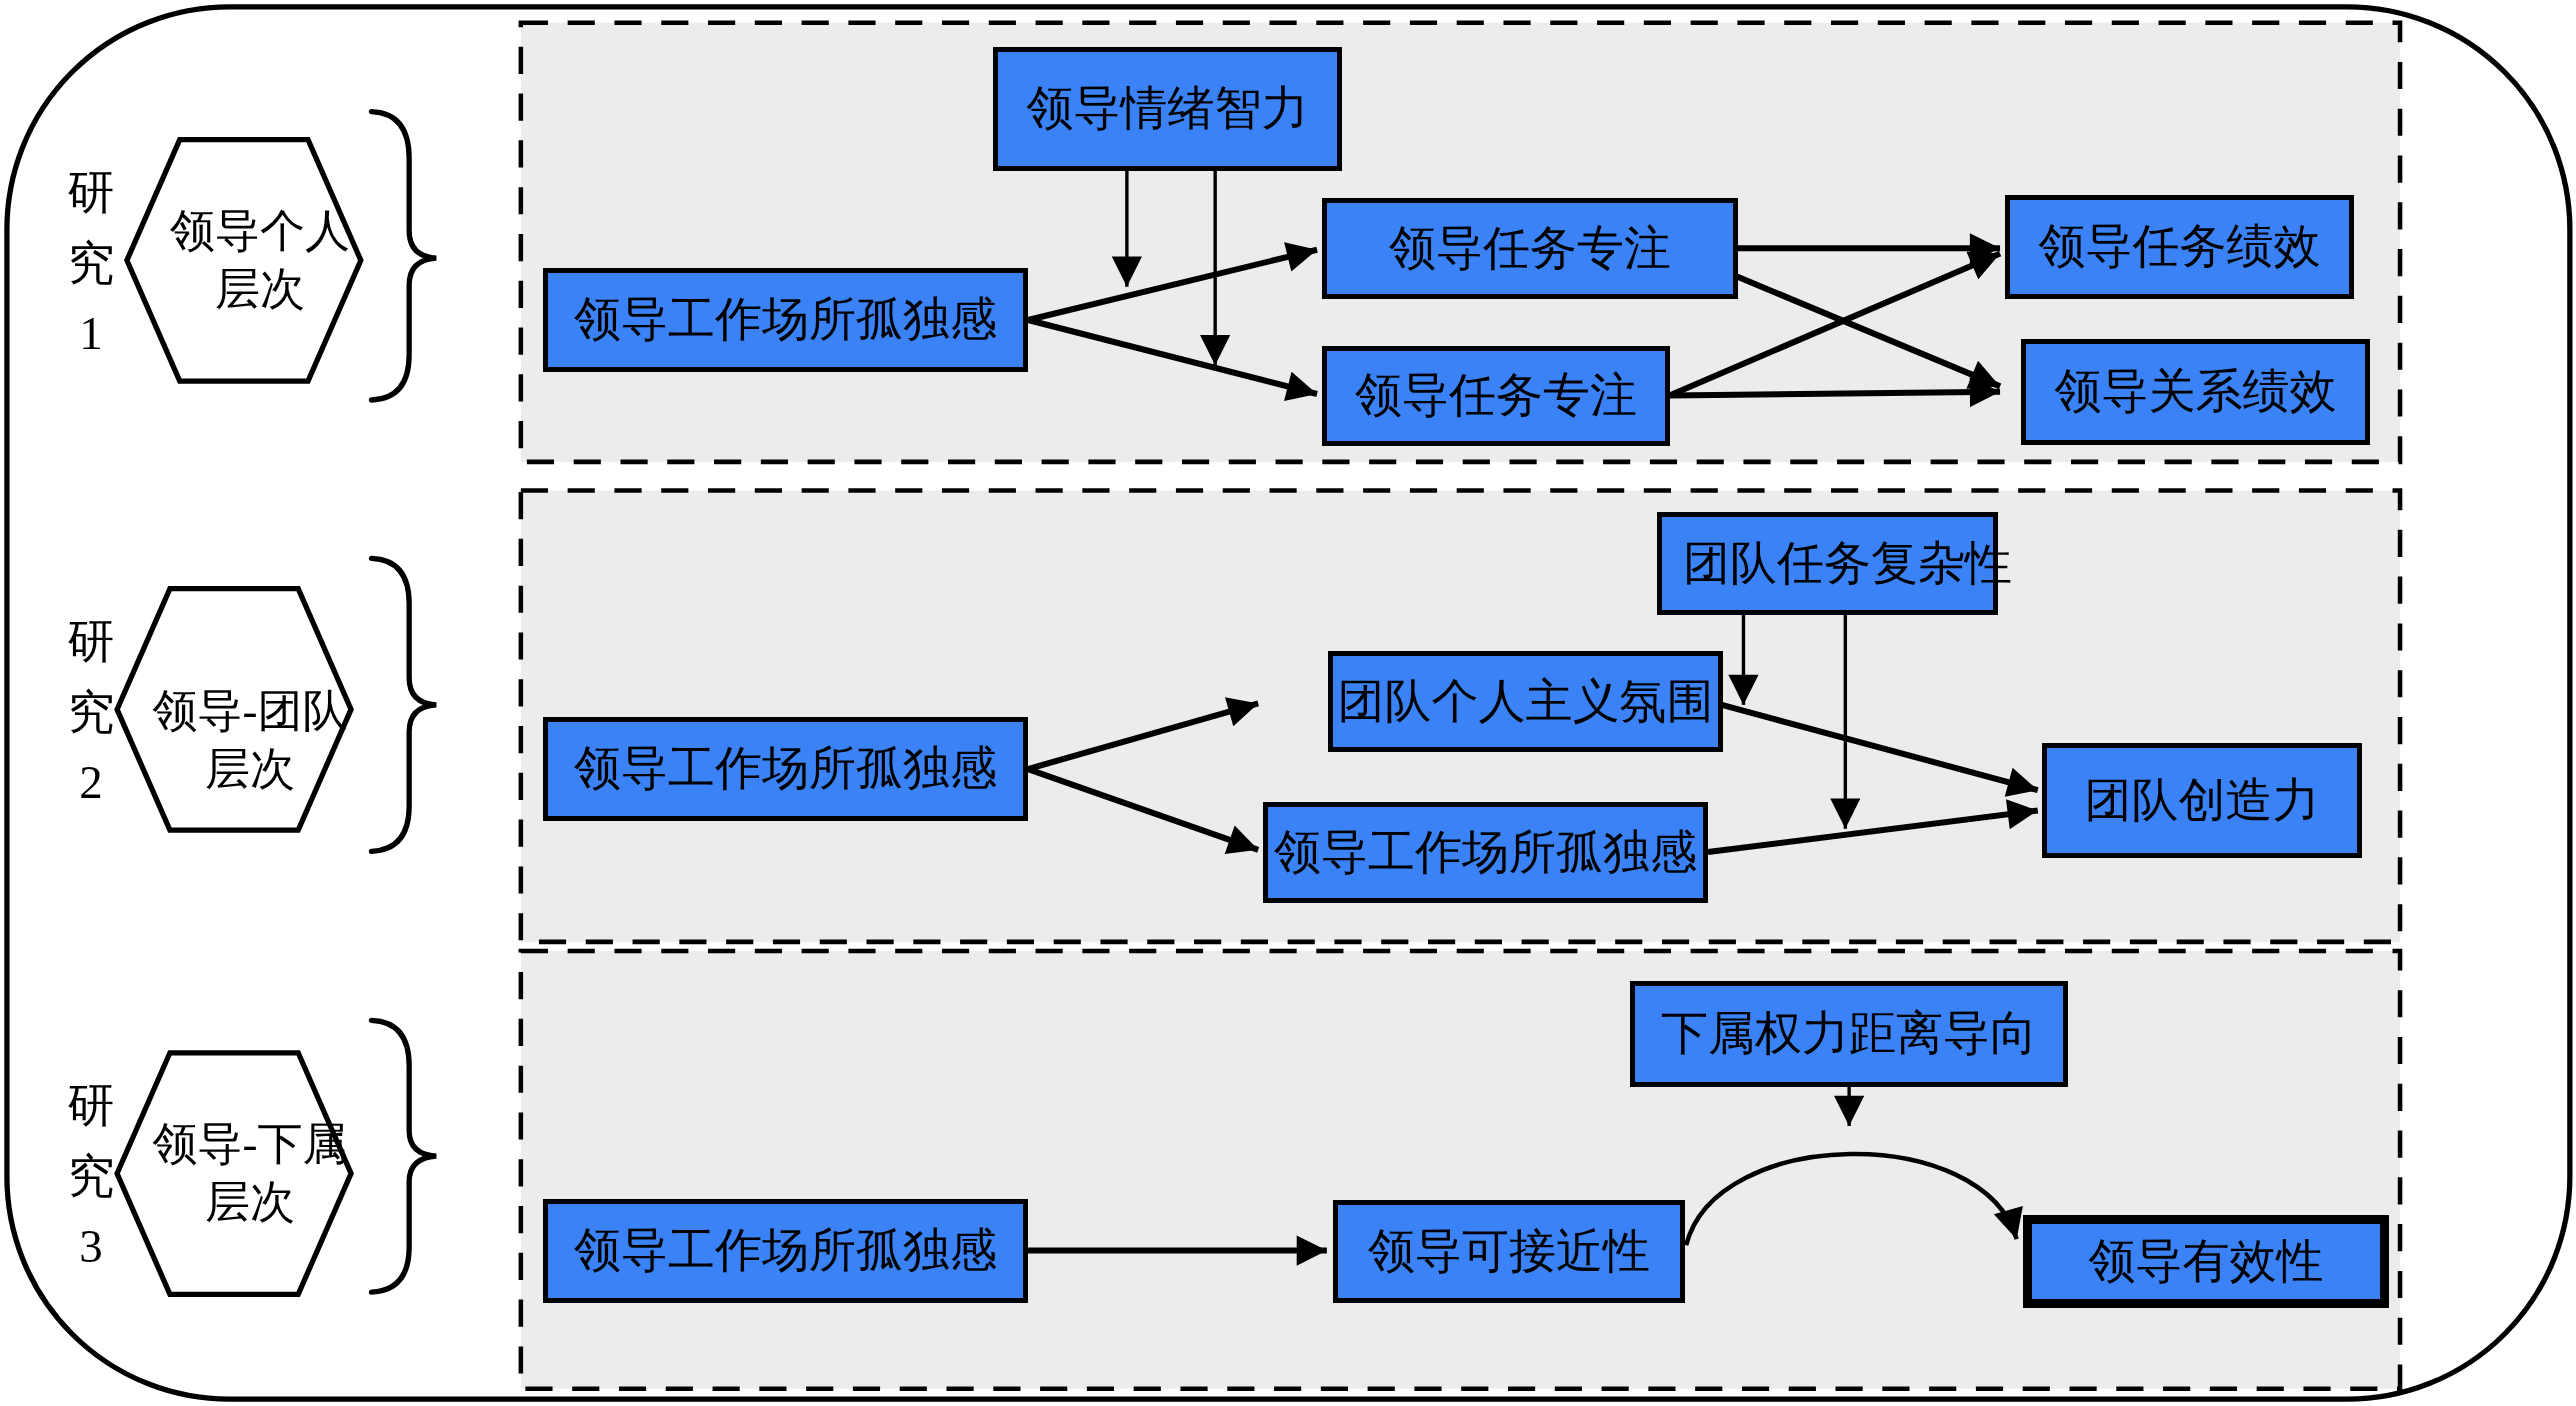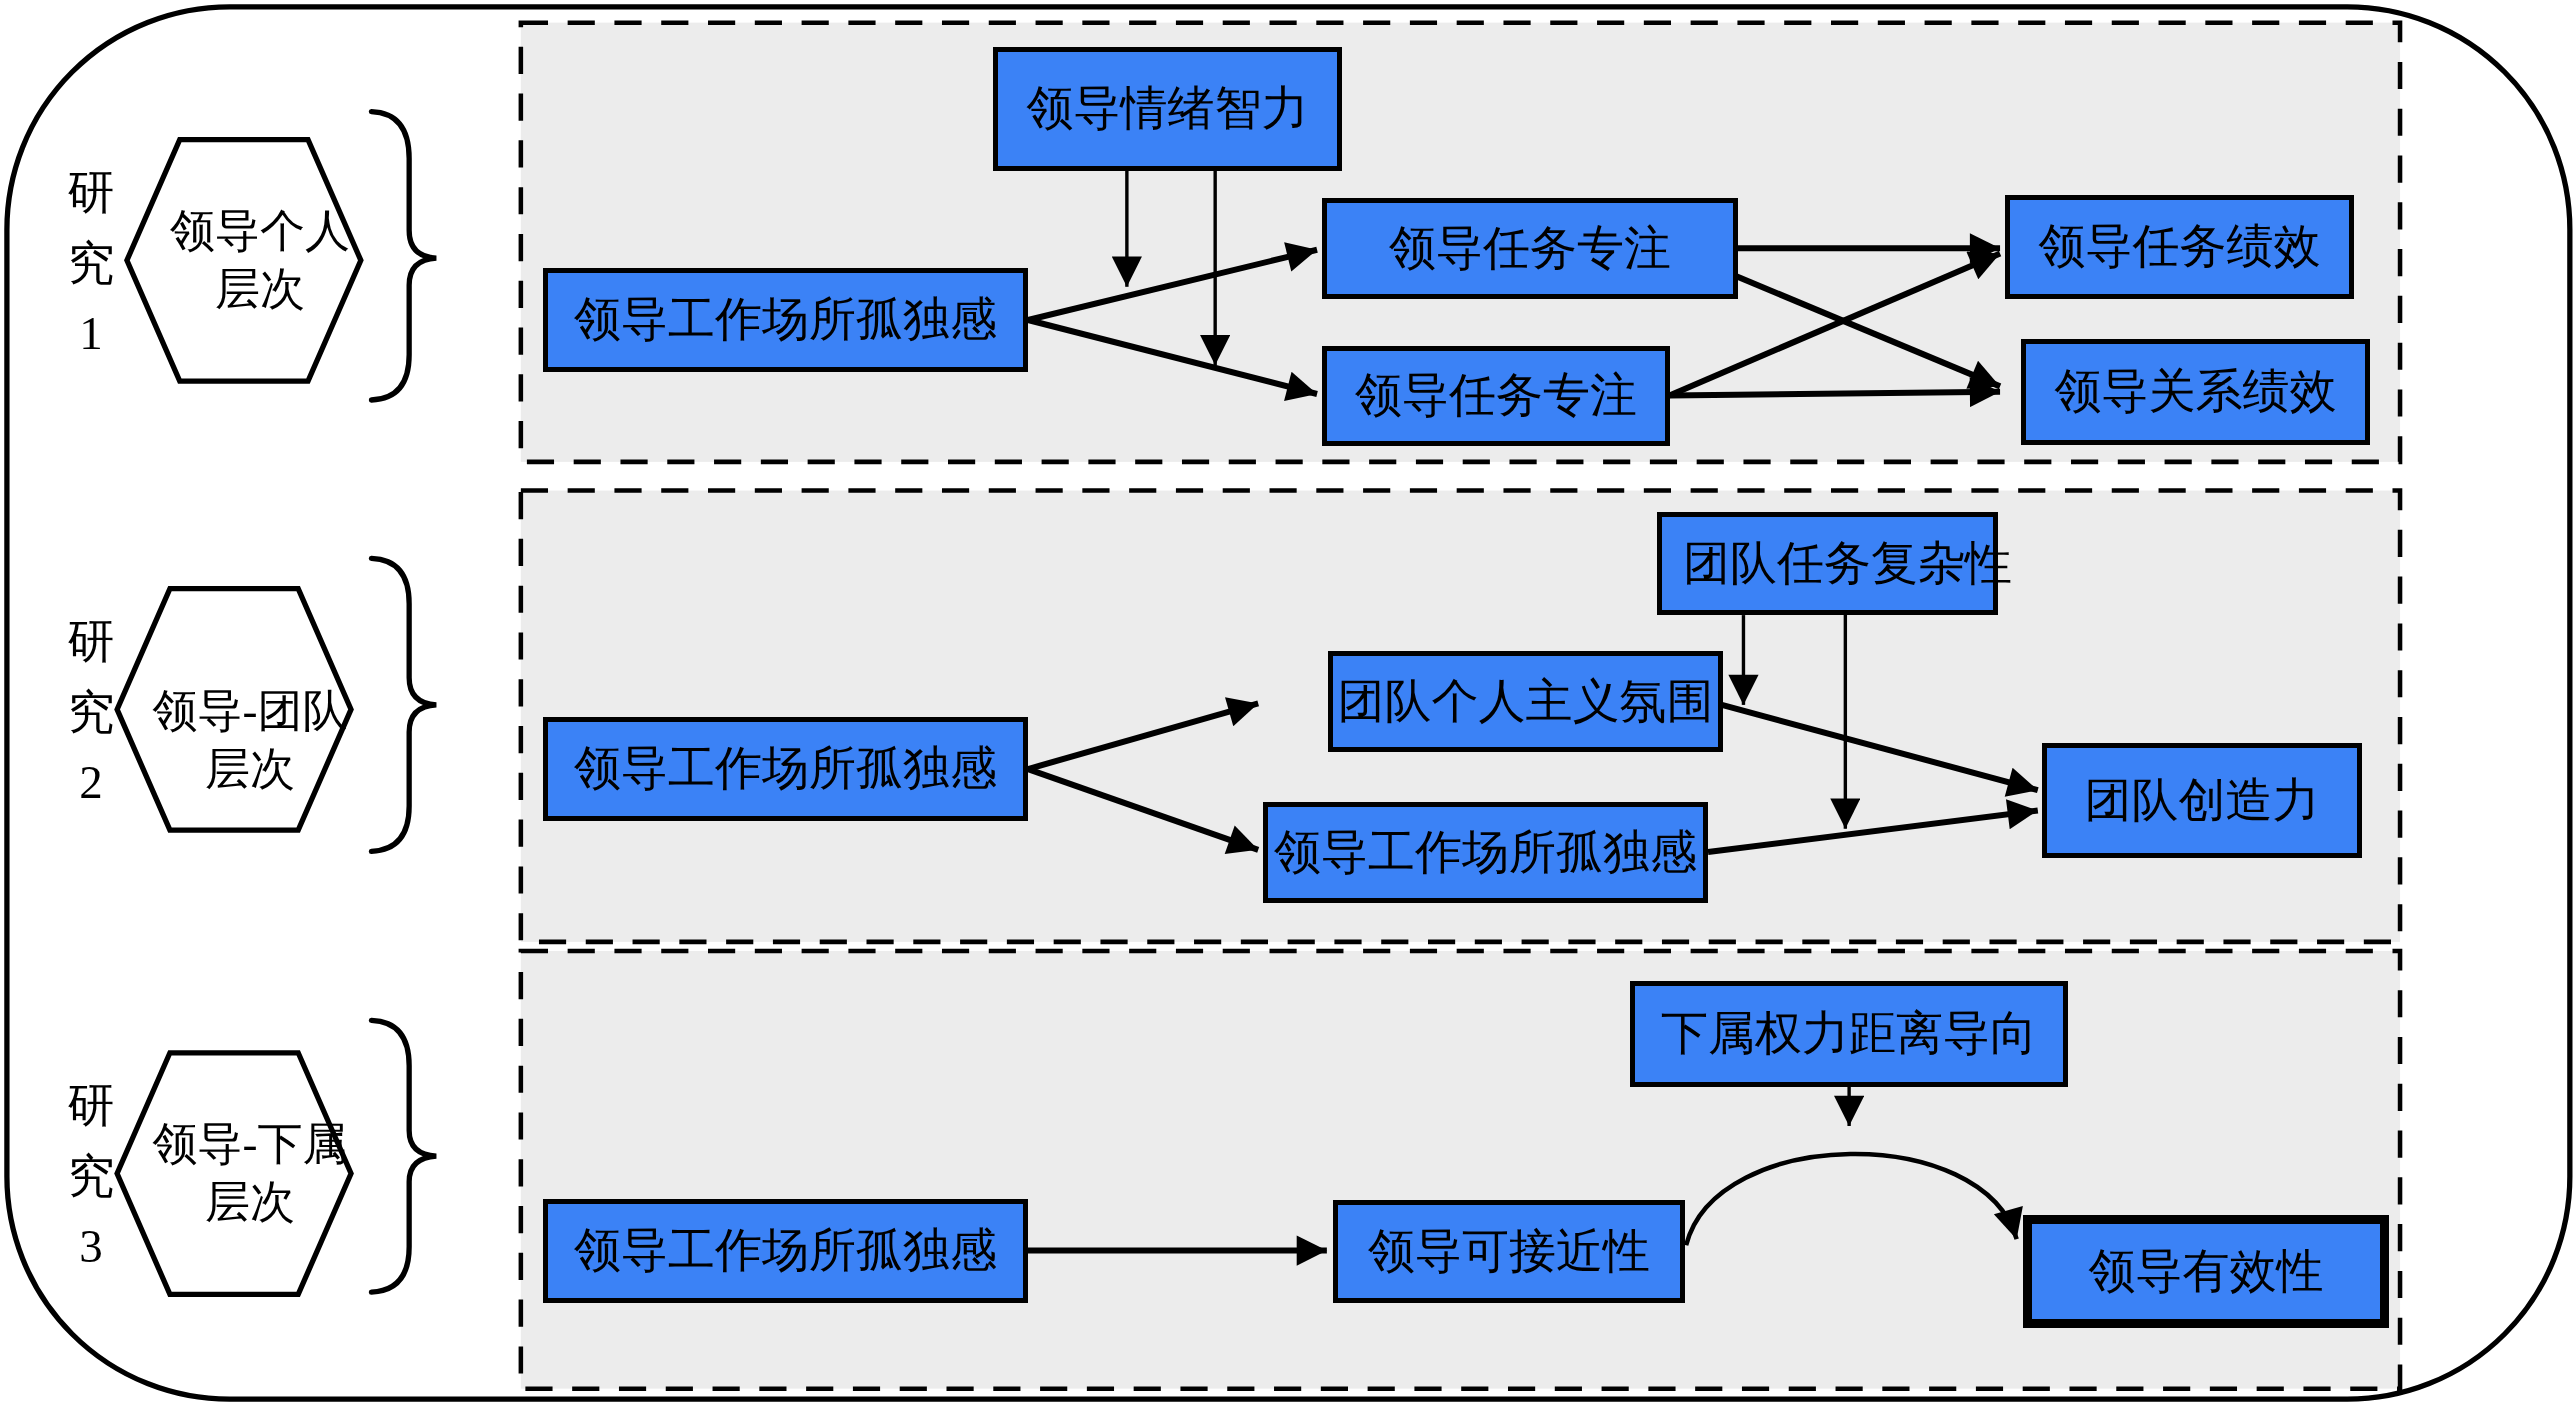--- a/index.html
+++ b/index.html
@@ -115,16 +115,16 @@
 
   <div class="node" style="left:1657px;top:512px;width:341px;height:103px;padding-left:40px;">团队任务复杂性</div>
   <div class="node" style="left:543px;top:717px;width:485px;height:104px;">领导工作场所孤独感</div>
   <div class="node" style="left:1328px;top:651px;width:395px;height:101px;">团队个人主义氛围</div>
   <div class="node" style="left:1263px;top:802px;width:445px;height:101px;">领导工作场所孤独感</div>
   <div class="node" style="left:2042px;top:743px;width:320px;height:115px;">团队创造力</div>
 
   <div class="node" style="left:1630px;top:981px;width:438px;height:106px;">下属权力距离导向</div>
   <div class="node" style="left:543px;top:1199px;width:485px;height:104px;">领导工作场所孤独感</div>
   <div class="node" style="left:1333px;top:1200px;width:352px;height:103px;">领导可接近性</div>
-  <div class="node bold" style="left:2023px;top:1215px;width:366px;height:113px;">领导有效性</div>
+  <div class="node bold" style="left:2023px;top:1215px;width:366px;height:93px;">领导有效性</div>
 
 </div>
 
 
 </body></html>

